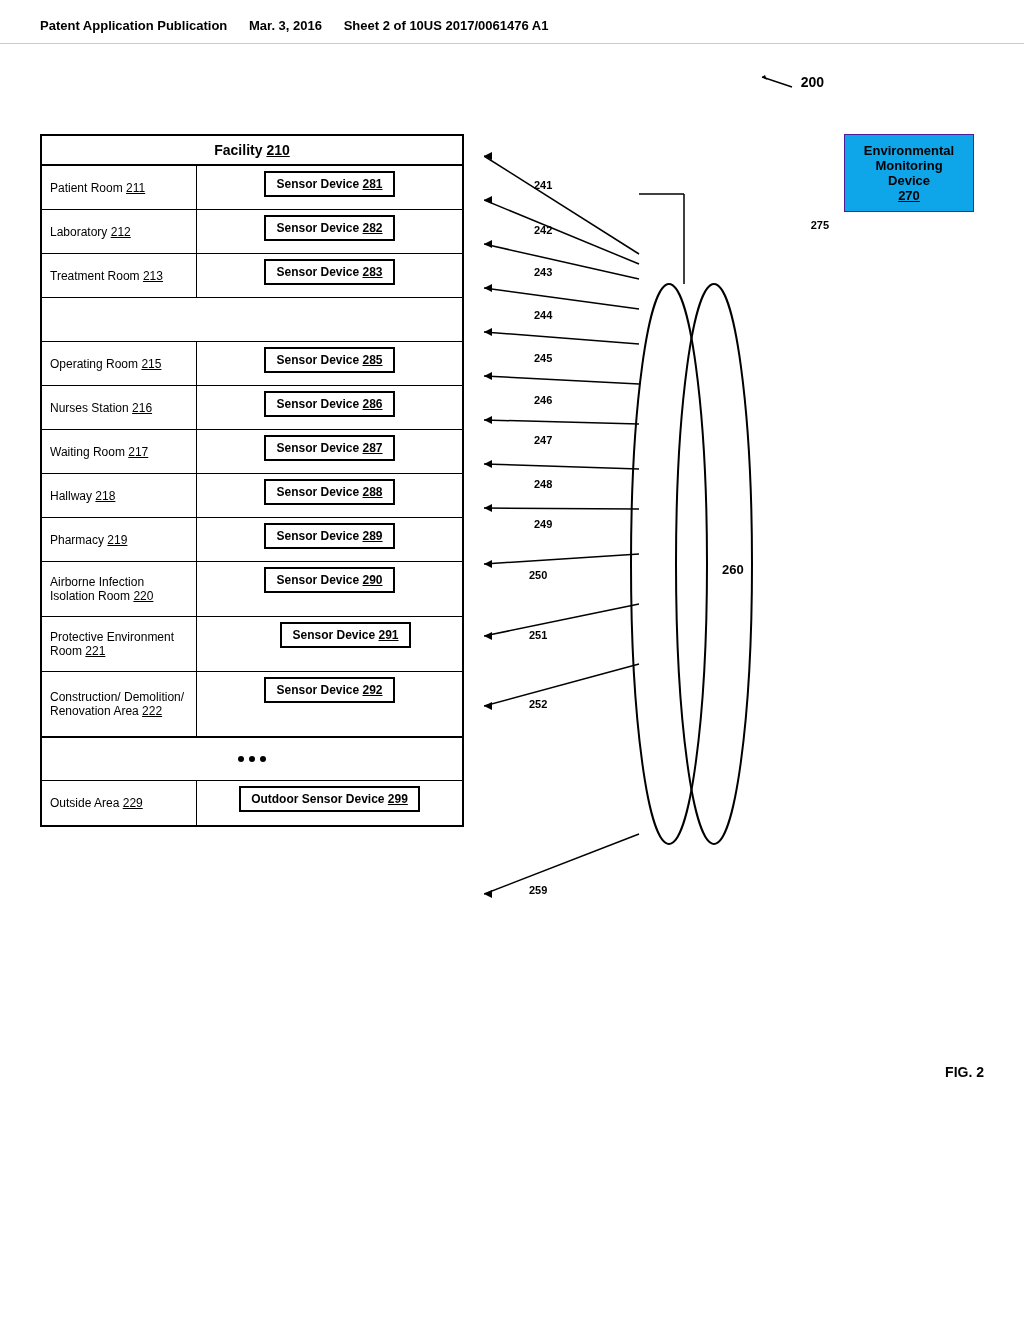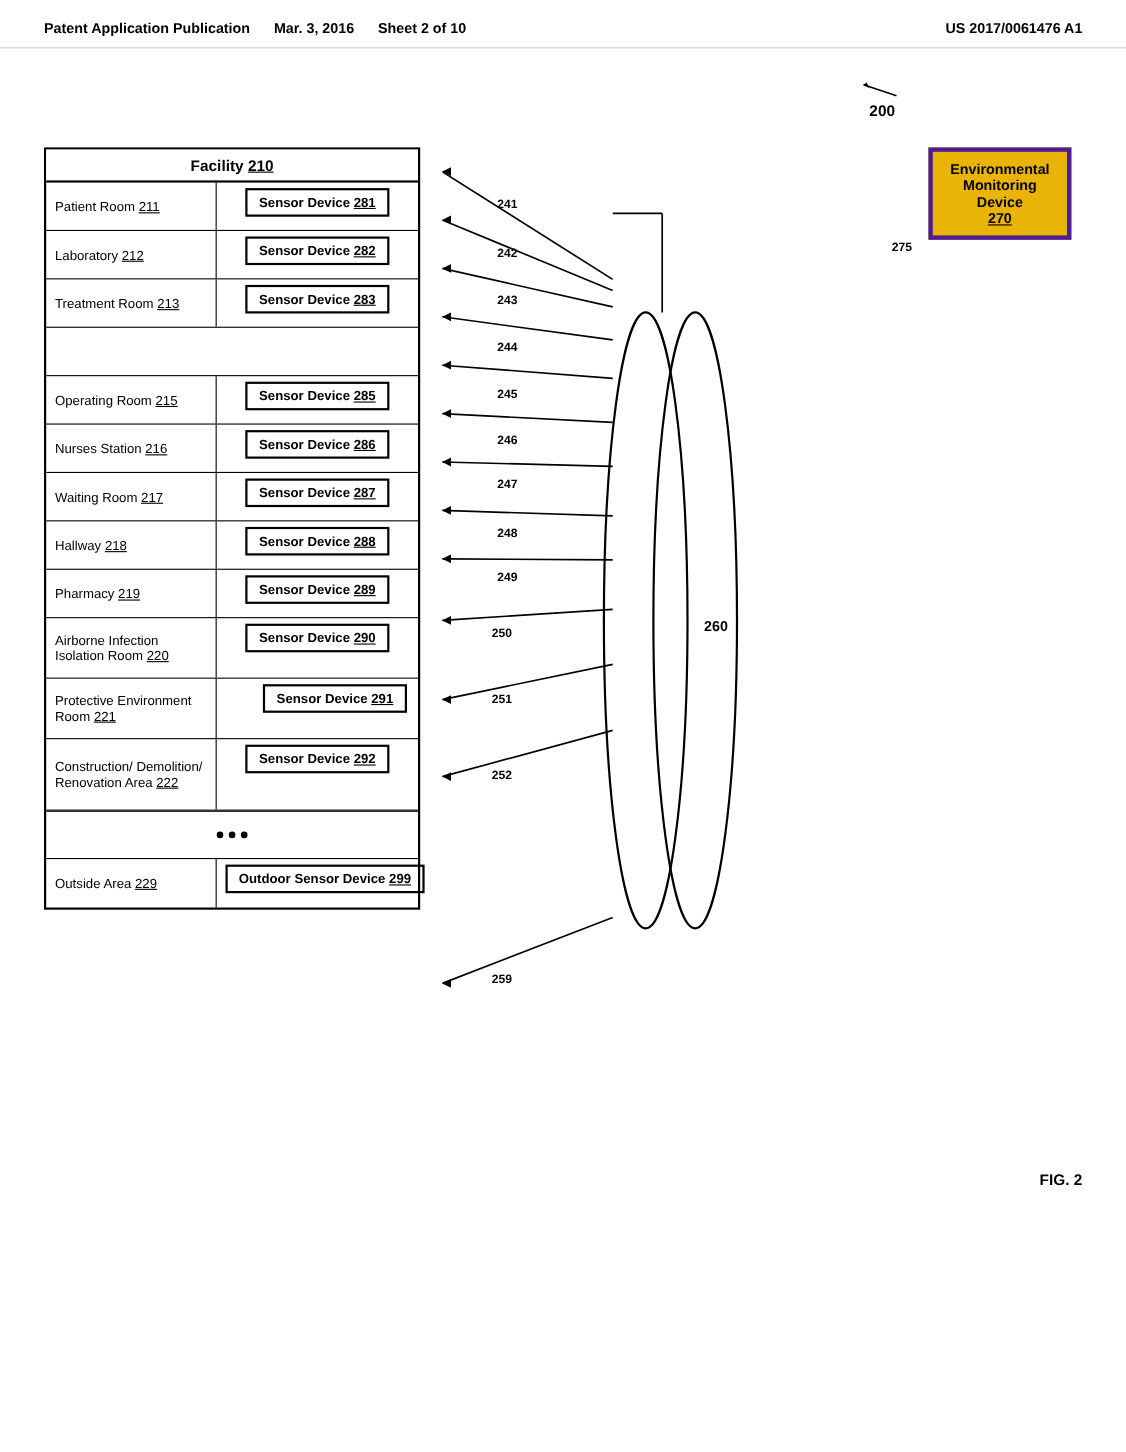--- a/index.html
+++ b/index.html
@@ -9,21 +9,20 @@
       width: 1024px;
       min-height: 1320px;
       position: relative;
       overflow: hidden;
     }
 
     
     .header {
       padding: 18px 40px 10px 40px;
       display: flex;
-      justify-content: space-between;
       align-items: center;
       border-bottom: 1px solid #ccc;
     }
     .header-left {
       font-size: 13px;
       font-weight: bold;
     }
     .header-right {
       font-size: 13px;
       font-weight: bold;
@@ -39,21 +38,21 @@
     .diagram {
       position: relative;
       margin-top: 60px;
       display: flex;
       align-items: flex-start;
     }
 
     
     .facility-table {
       border: 2px solid #000;
-      width: 342px;
+      width: 424px;
       flex-shrink: 0;
     }
     .facility-header {
       border-bottom: 2px solid #000;
       padding: 6px 10px;
       text-align: center;
       font-size: 14px;
       font-weight: bold;
       background: #fff;
     }
@@ -111,27 +110,27 @@
       position: relative;
       margin-left: 20px;
       flex: 1;
     }
 
     
     .env-device-box {
       position: absolute;
       top: 0;
       right: 30px;
-      border: 4px solid #4c1d95;
+      border: 1px solid #4c1d95;
       padding: 8px 10px;
       font-size: 13px;
       font-weight: bold;
       text-align: center;
       width: 130px;
-      background: #eab308;
+      background: #0ea5e9;
     }
 
     
     .fig-caption {
       text-align: right;
       margin-top: 20px;
       font-size: 14px;
       font-weight: bold;
     }
 
@@ -153,21 +152,21 @@
     &nbsp;&nbsp;&nbsp;&nbsp;
     <span>Mar. 3, 2016</span>
     &nbsp;&nbsp;&nbsp;&nbsp;
     <span>Sheet 2 of 10</span>
   </div>
   <div class="header-right">US 2017/0061476 A1</div>
 </div>
 
 <div class="main-content">
 
-  <div style="position: absolute; top: 28px; right: 200px; font-size: 14px; font-weight: bold; display: flex; align-items: center; flex-direction: column;">
+  <div style="position: absolute; top: 28px; right: 200px; font-size: 14px; font-weight: bold; display: flex; align-items: center;">
     <svg width="40" height="20" style="margin-right: 4px;">
       <line x1="35" y1="15" x2="5" y2="5" stroke="#000" stroke-width="1.5"></line>
       <polygon points="5,5 10,8 8,3" fill="#000"></polygon>
     </svg>
     <span>200</span>
   </div>
 
   <div class="diagram">
 
     <div class="facility-table">

